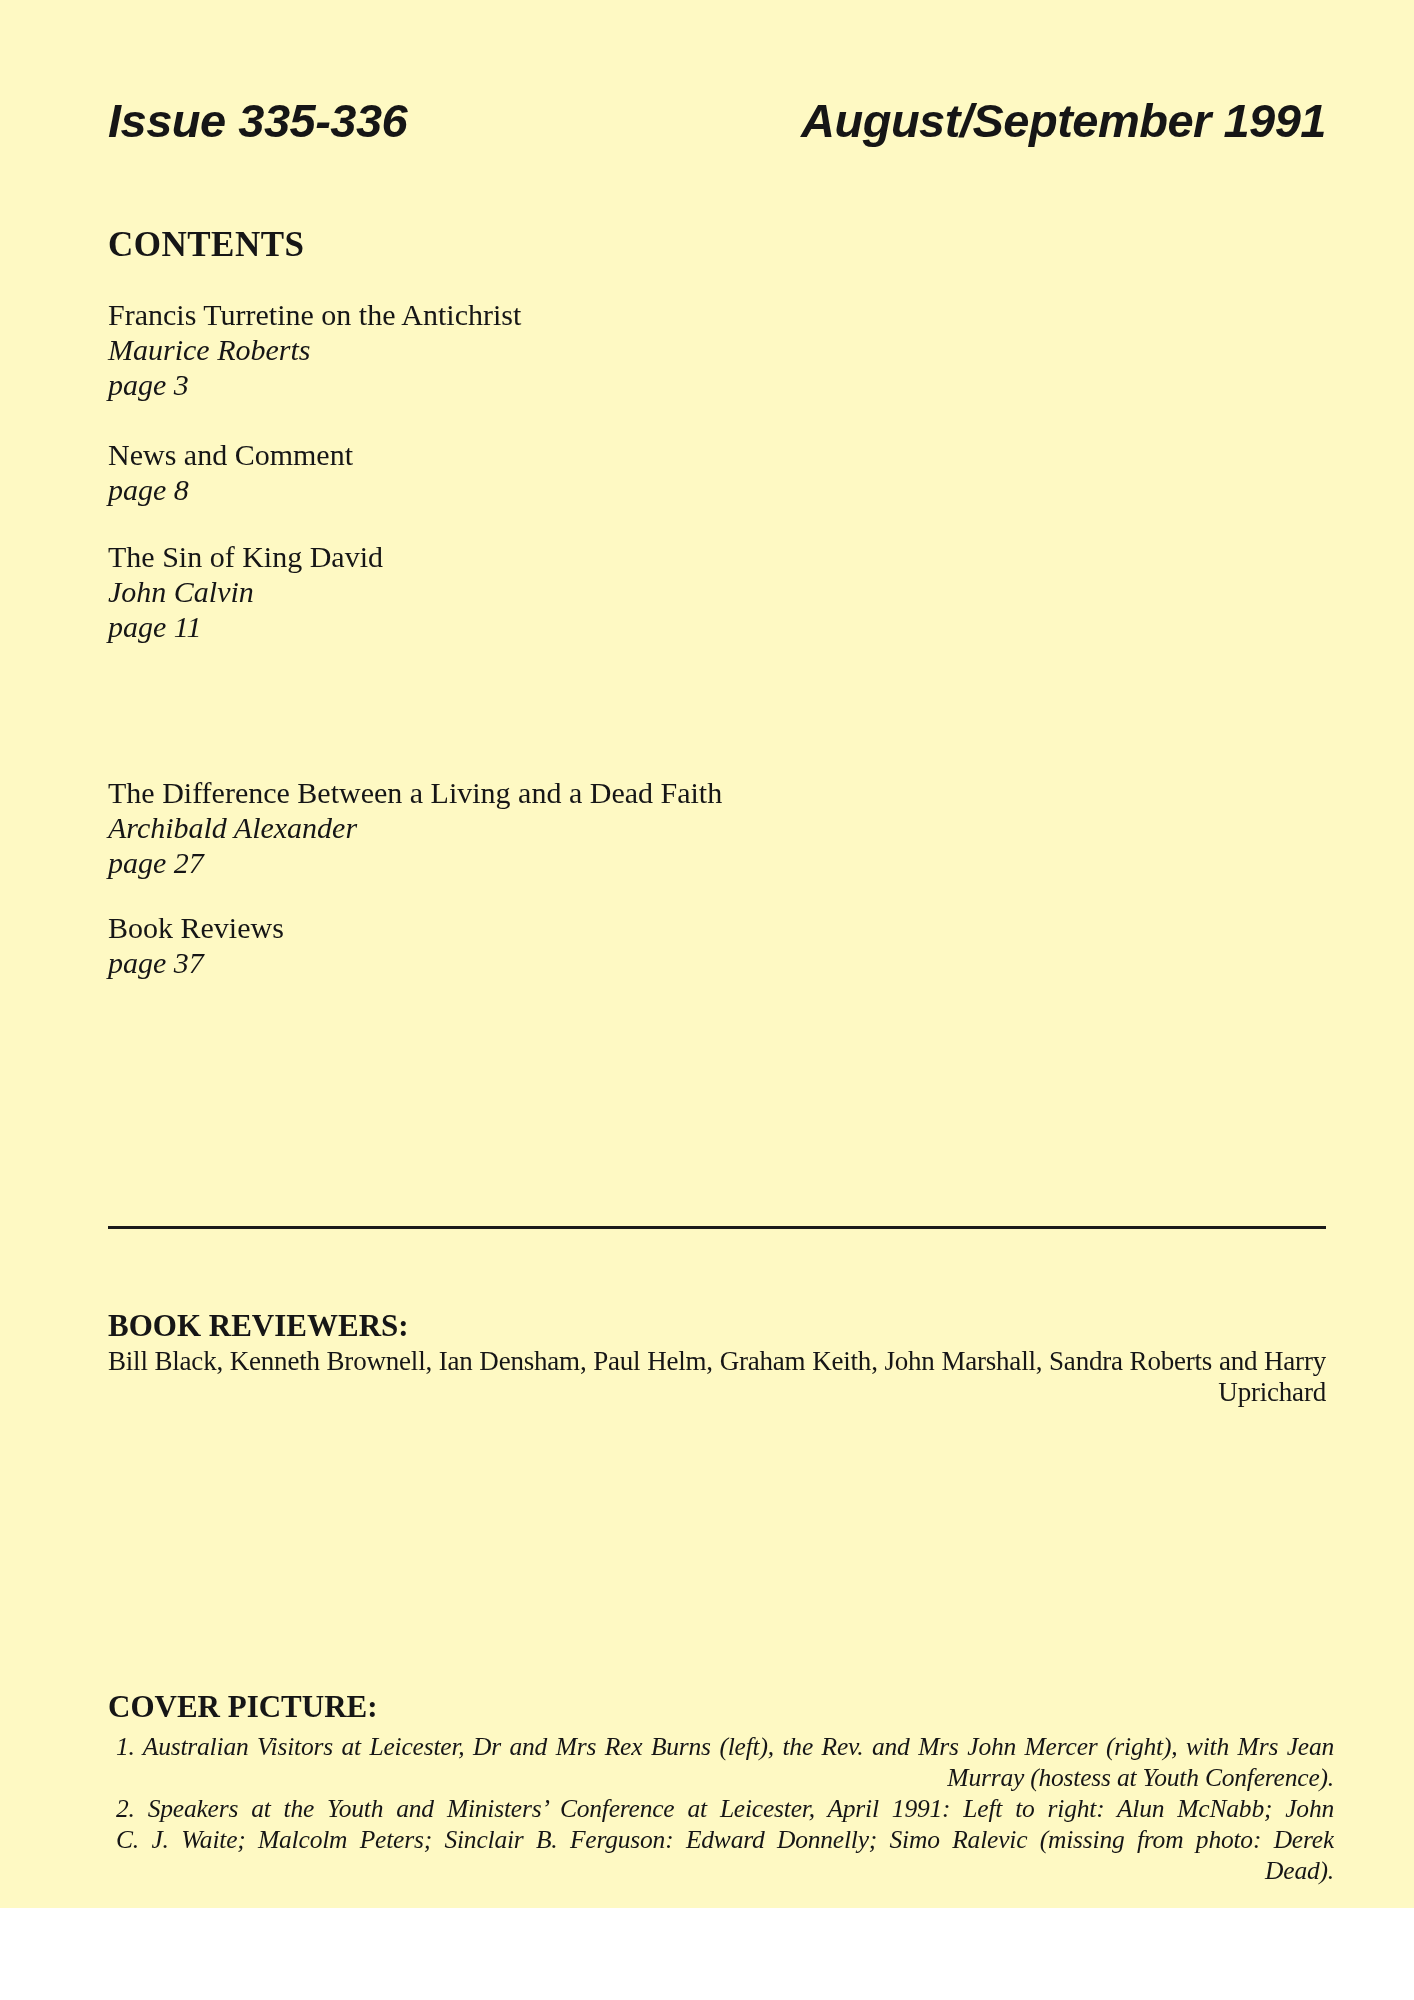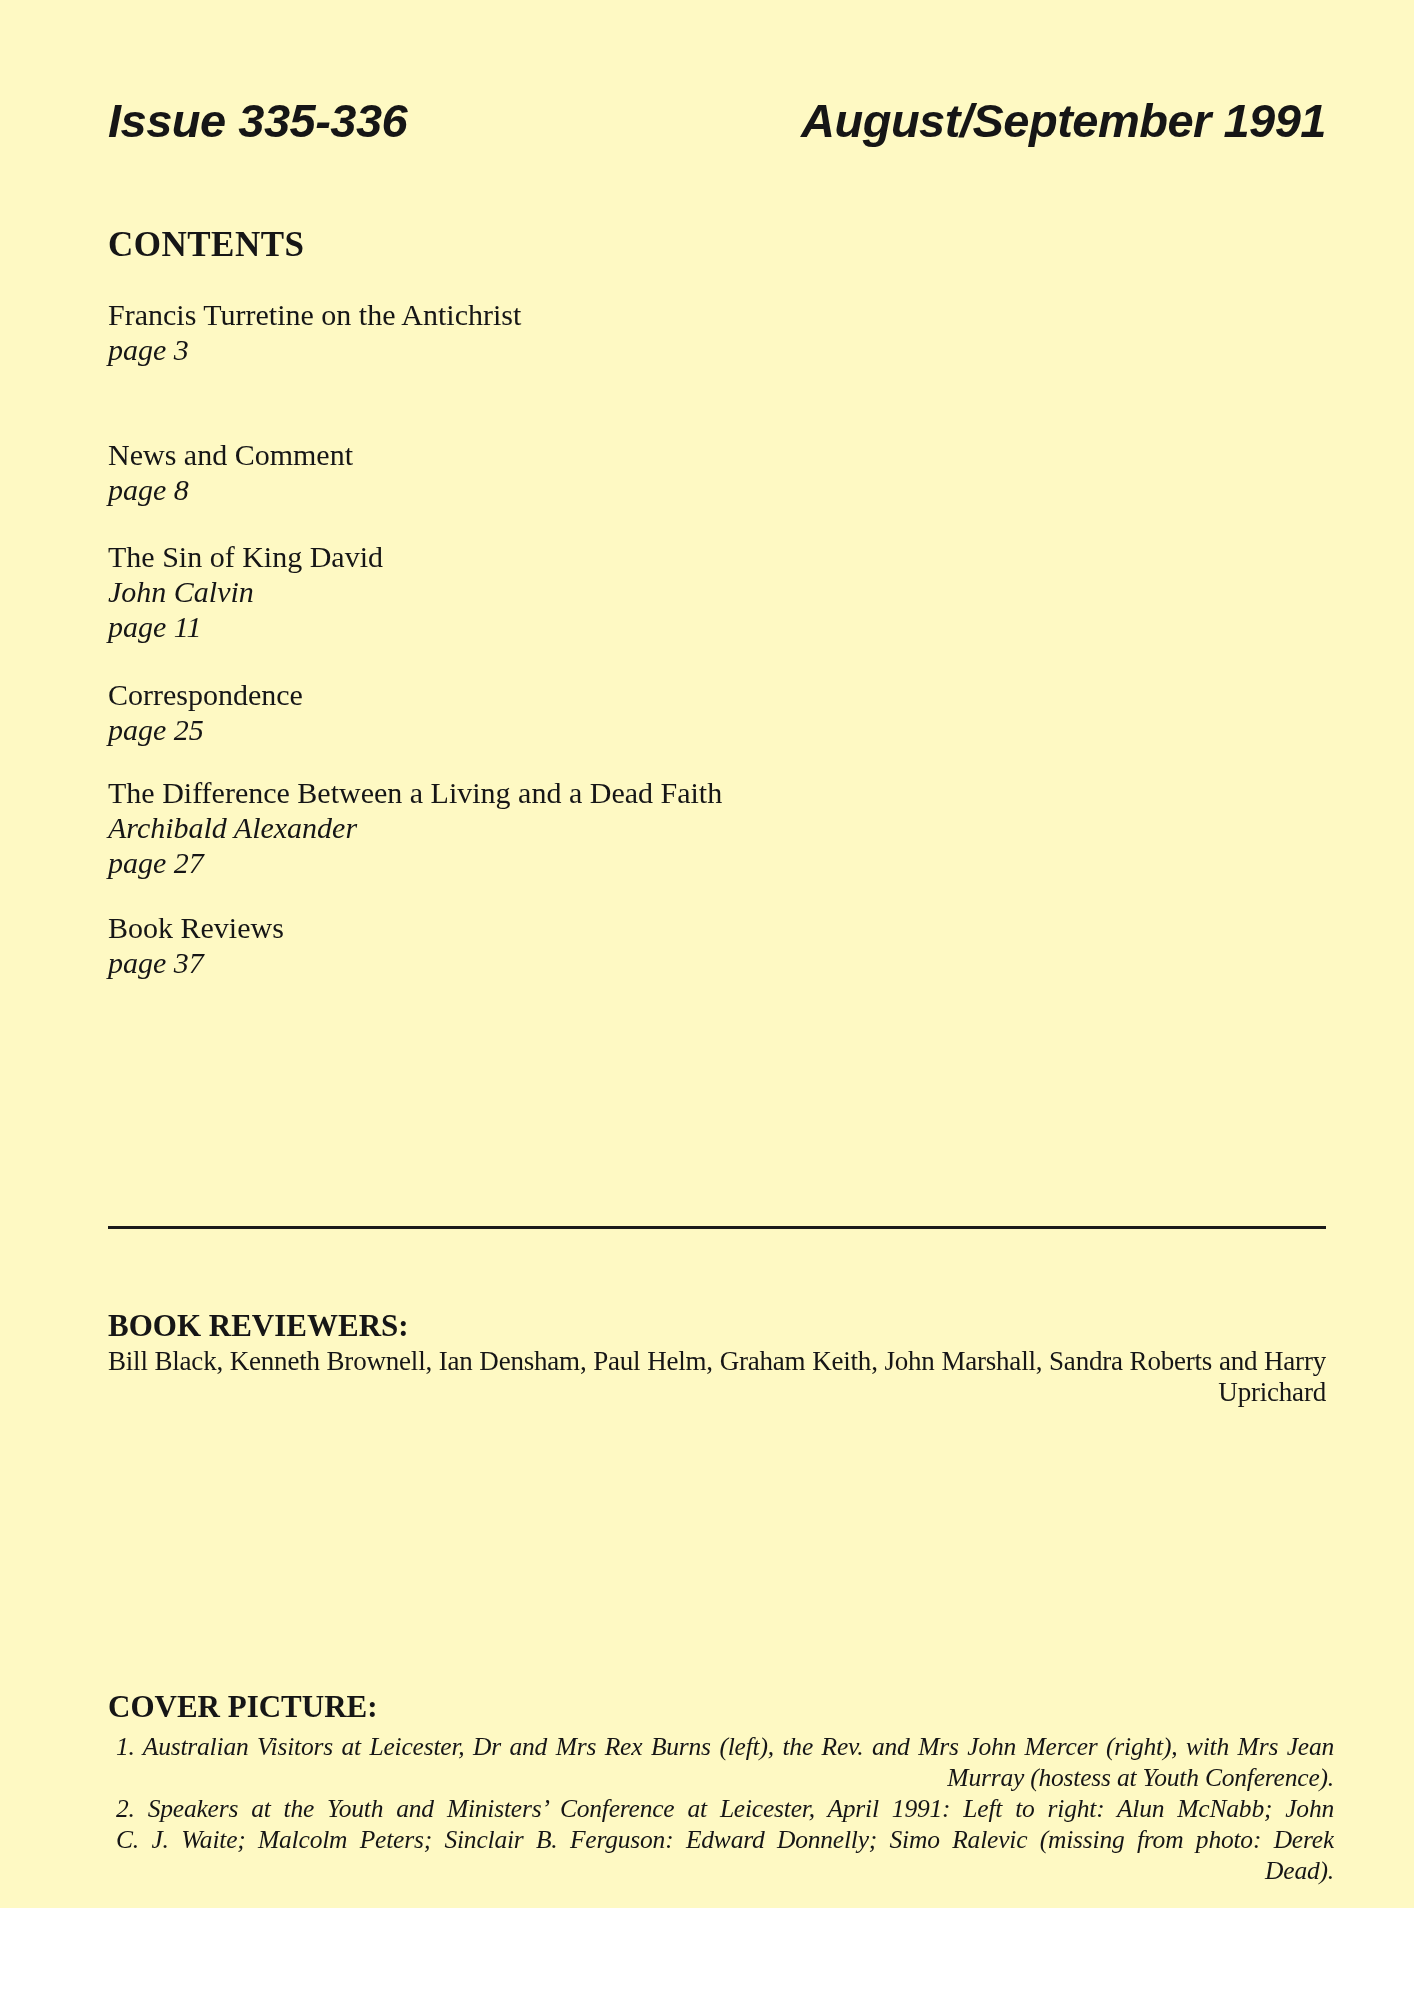--- a/index.html
+++ b/index.html
@@ -113,38 +113,35 @@
 
   <div class="masthead">
     <span>Issue 335-336</span>
     <span>August/September 1991</span>
   </div>
 
   <div class="contents-heading">CONTENTS</div>
 
   <div class="toc-entry" style="top:297px">
     <div class="toc-title">Francis Turretine on the Antichrist</div>
+    <div class="toc-author">Maurice Roberts</div>
     <div class="toc-page">page 3</div>
   </div>
 
   <div class="toc-entry" style="top:437px">
     <div class="toc-title">News and Comment</div>
     <div class="toc-page">page 8</div>
   </div>
 
   <div class="toc-entry" style="top:539px">
     <div class="toc-title">The Sin of King David</div>
     <div class="toc-author">John Calvin</div>
     <div class="toc-page">page 11</div>
   </div>
 
-  <div class="toc-entry" style="top:677px">
-    <div class="toc-title">Correspondence</div>
-    <div class="toc-page">page 25</div>
-  </div>
 
   <div class="toc-entry" style="top:775px">
     <div class="toc-title">The Difference Between a Living and a Dead Faith</div>
     <div class="toc-author">Archibald Alexander</div>
     <div class="toc-page">page 27</div>
   </div>
 
   <div class="toc-entry" style="top:910px">
     <div class="toc-title">Book Reviews</div>
     <div class="toc-page">page 37</div>

